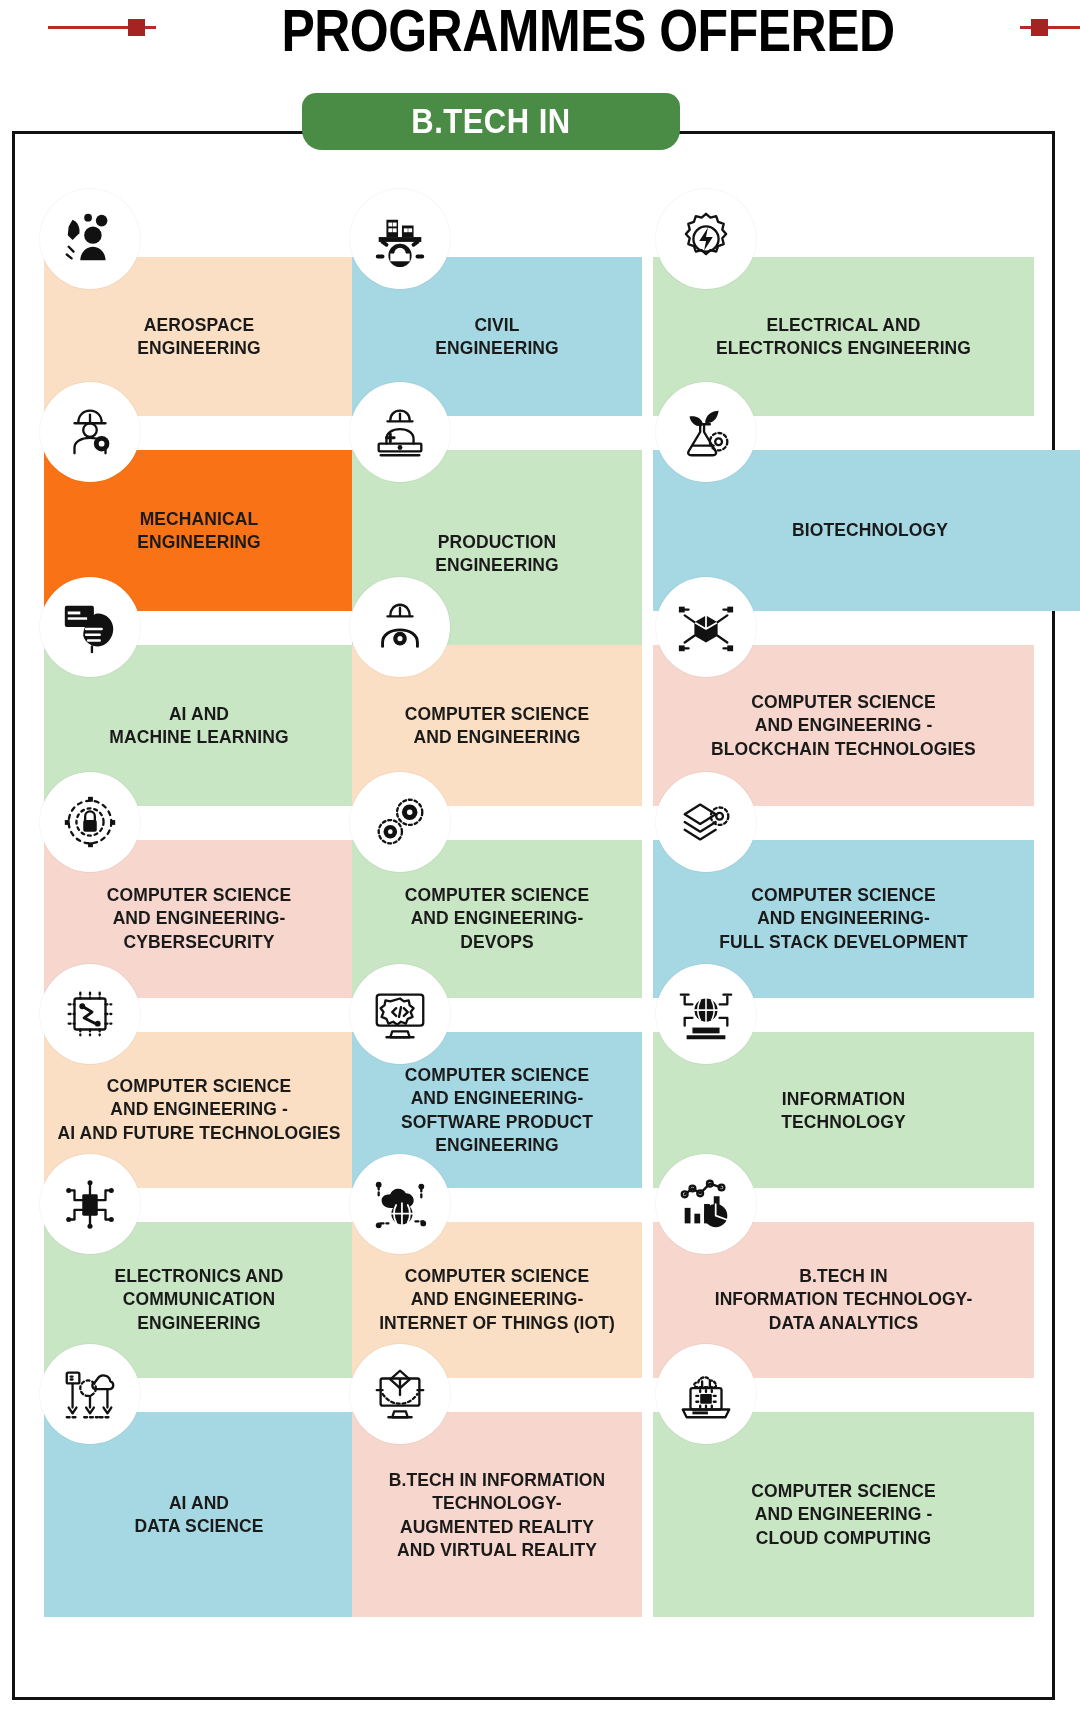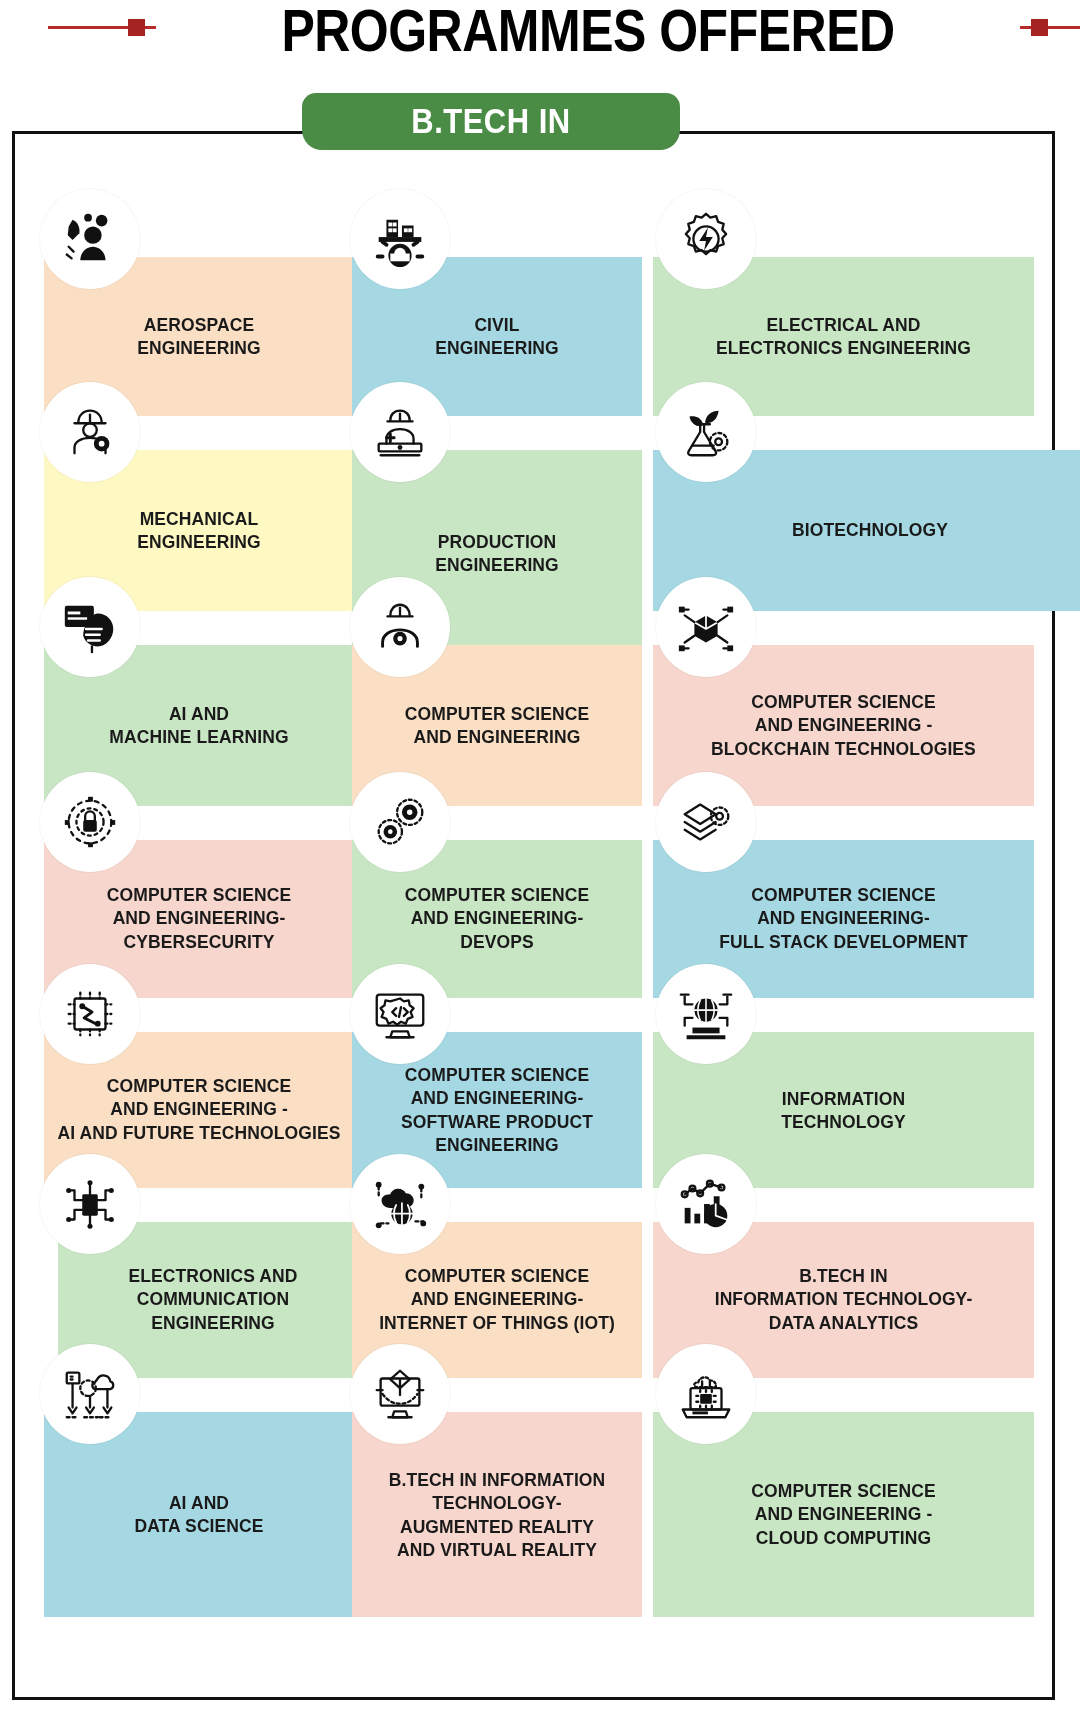--- a/index.html
+++ b/index.html
@@ -104,39 +104,39 @@
 <div class="badge">
   <span class="badge-label">B.TECH IN</span>
 </div>
 
 <div class="grid" id="grid">
     <div class="col col-0">
       <div class="card" style="left: 0px; top: 257px; width: 310px; height: 159px; background: rgb(250, 223, 196);">
         <div class="card-label">AEROSPACE
 ENGINEERING</div>
       </div>
-      <div class="card" style="left: 0px; top: 450px; width: 310px; height: 161px; background: #fef9c3;">
+      <div class="card" style="left: 0px; top: 450px; width: 310px; height: 161px; background: #f97316;">
         <div class="card-label">MECHANICAL
 ENGINEERING</div>
       </div>
       <div class="card" style="left: 0px; top: 645px; width: 310px; height: 161px; background: rgb(200, 230, 196);">
         <div class="card-label">AI AND
 MACHINE LEARNING</div>
       </div>
       <div class="card" style="left: 0px; top: 840px; width: 310px; height: 158px; background: rgb(246, 214, 205);">
         <div class="card-label">COMPUTER SCIENCE
 AND ENGINEERING-
 CYBERSECURITY</div>
       </div>
       <div class="card" style="left: 0px; top: 1032px; width: 310px; height: 156px; background: rgb(250, 223, 196);">
         <div class="card-label">COMPUTER SCIENCE
 AND ENGINEERING -
 AI AND FUTURE TECHNOLOGIES</div>
       </div>
-      <div class="card" style="left: 0px; top: 1222px; width: 310px; height: 156px; background: rgb(200, 230, 196); margin-left: 14px;">
+      <div class="card" style="left: 0px; top: 1222px; width: 310px; height: 156px; background: rgb(200, 230, 196);">
         <div class="card-label">ELECTRONICS AND
 COMMUNICATION
 ENGINEERING</div>
       </div>
       <div class="card" style="left: 0px; top: 1412px; width: 310px; height: 205px; background: rgb(165, 216, 227);">
         <div class="card-label">AI AND
 DATA SCIENCE</div>
       </div>
     </div>
     <div class="col col-1">

